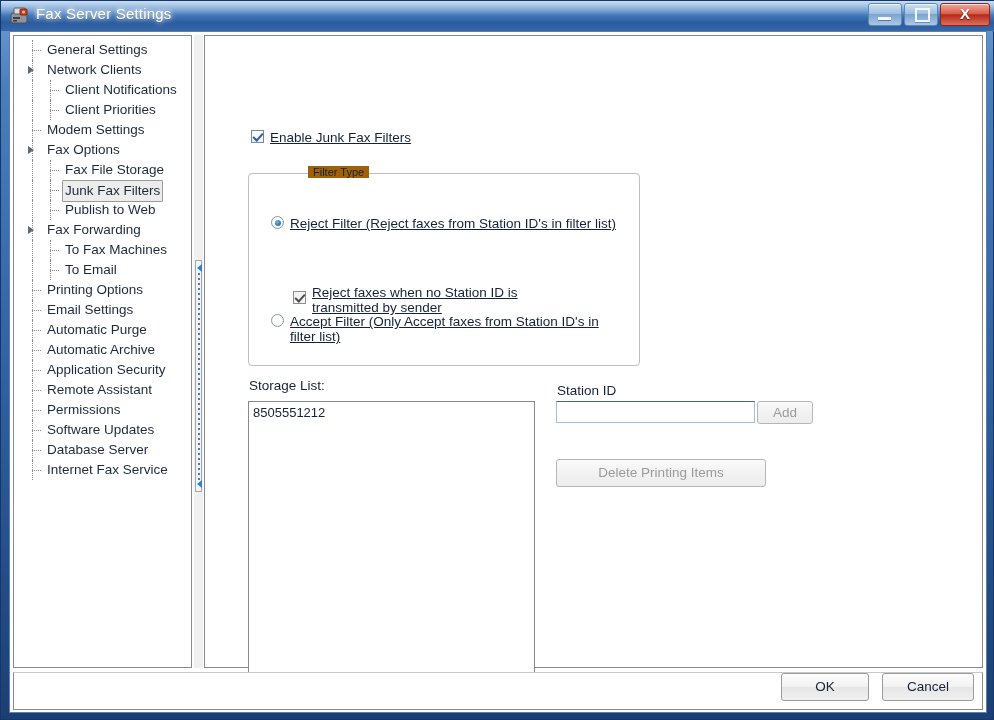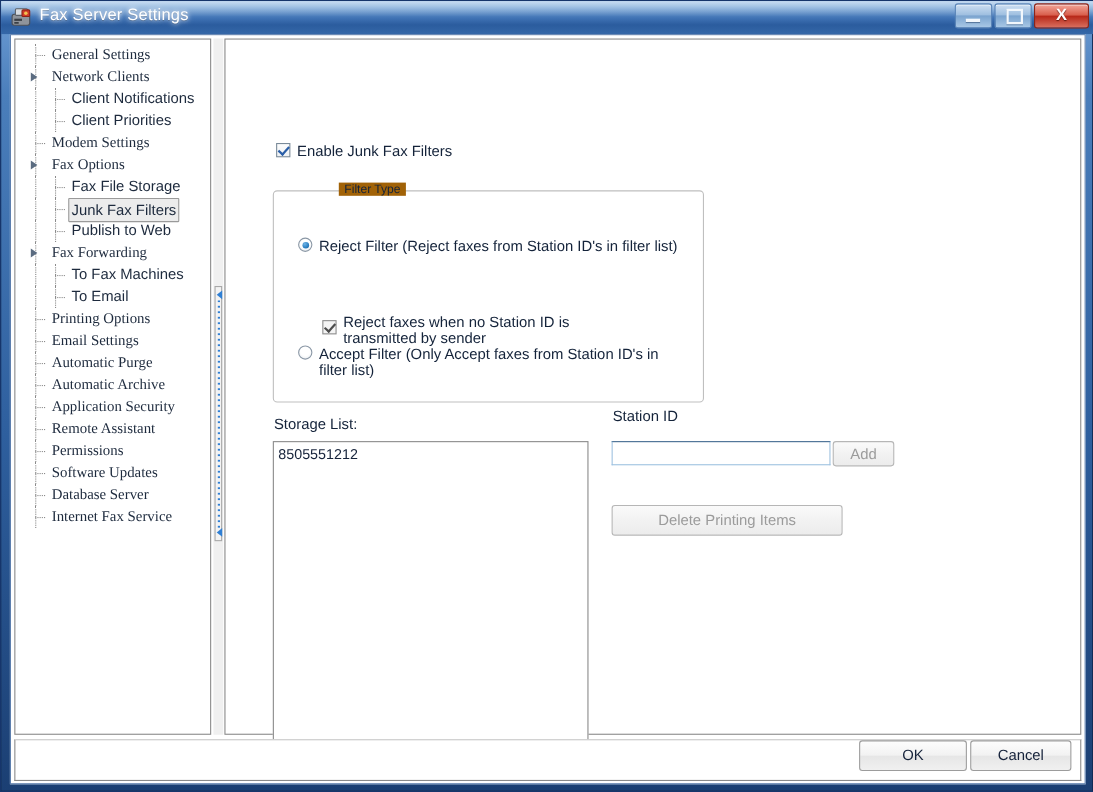--- a/index.html
+++ b/index.html
@@ -146,21 +146,21 @@
     position: relative;
     display: inline-block;
     padding: 0 3px;
   }
   .node.sel .lbl {
     border: 1px solid #9a9a9a;
     background: #ececec;
     padding: 0 2px;
     border-radius: 1px;
   }
-  .lvl1 { padding-left: 30px; font-family: Liberation Serif, serif; }
+  .lvl1 { padding-left: 30px; }
   .lvl2 { padding-left: 48px; }
 
   
   .dash {
     position: absolute;
     top: 10px;
     width: 9px;
     border-top: 1px dotted #8b8b8b;
   }
   .lvl1 .dash { left: 18px; }
@@ -268,20 +268,21 @@
     background: #f4f4f4;
   }
   .cb.gray.checked::after { border-color: #4d4d4d; }
 
   .cblabel {
     margin-left: 6px;
     font-size: 13.5px;
     color: #14233a;
     line-height: 15px;
     cursor: default;
+    text-decoration: underline;
   }
 
   
   .group {
     position: absolute;
     left: 238px; top: 141px;
     width: 392px; height: 193px;
     border: 1px solid #bfbfbf;
     border-radius: 4px;
     box-sizing: border-box;
@@ -393,21 +394,21 @@
     left: 3px; top: 640px;
     width: 970px; height: 38px;
     background: #ffffff;
     border: 1px solid #8a8a8a;
     border-top: 1px solid #c8c8c8;
     box-sizing: border-box;
   }
   .btn-ok {
     position: absolute;
     left: 780px; top: 672px;
-    width: 98px; height: 28px;
+    width: 88px; height: 28px;
     line-height: 26px;
   }
   .btn-cancel {
     position: absolute;
     left: 881px; top: 672px;
     width: 92px; height: 28px;
     line-height: 26px;
   }
 </style>
 </head>
@@ -500,21 +501,21 @@
     <div class="chkrow" style="left:261px; top:282px; width:330px;">
       <span class="radio"></span>
       <span class="cblabel">Accept Filter (Only Accept faxes from Station ID's in filter list)</span>
     </div>
 
     <div class="flabel" style="left:239px; top:346px;">Storage List:</div>
     <div class="listbox">
       <div class="listitem">8505551212</div>
     </div>
 
-    <div class="flabel" style="left:547px; top:339px;">Station ID</div>
+    <div class="flabel" style="left:547px; top:351px;">Station ID</div>
     <input class="textbox" type="text" value="" style="">
 
     <div class="btn btn-add disabled">Add</div>
 
     <div class="btn btn-del disabled">Delete Printing Items</div>
 
     <div class="bottombar"></div>
   </div>
 
   <div class="btn btn-ok">OK</div>

